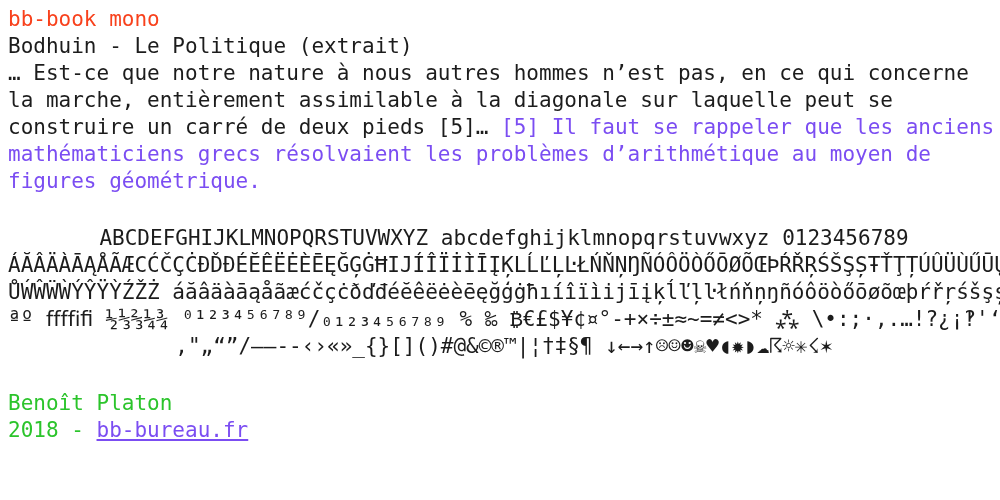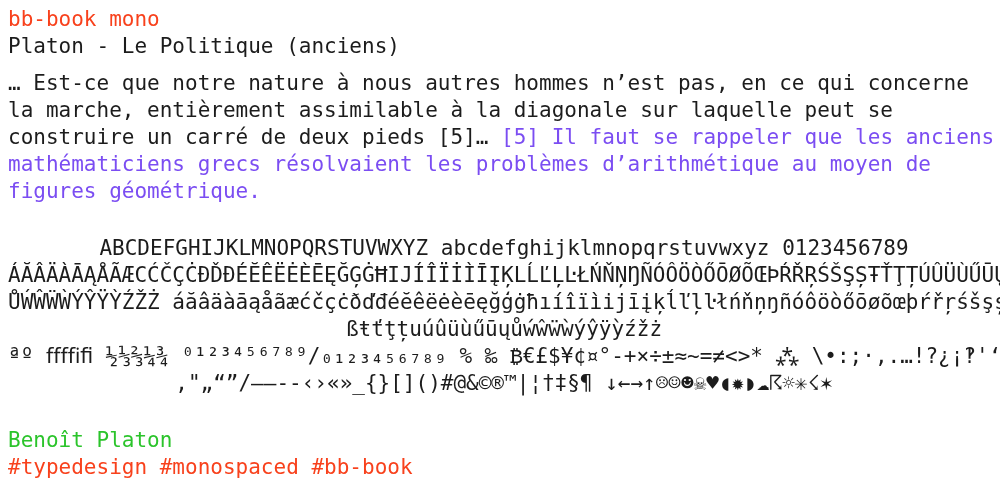--- a/index.html
+++ b/index.html
@@ -11,52 +11,53 @@
   html,body{margin:0;padding:0;}
   body{
     width:1000px;height:500px;background:#ffffff;overflow:hidden;
     font-family:"DejaVu Sans Mono","Liberation Mono",monospace;
     font-size:21px;line-height:27px;color:var(--ink);
   }
   .page{padding:6px 0 0 8px;}
   .line{white-space:nowrap;}
   .title{color:var(--orange);}
   .subtitle{color:var(--ink);}
-  .excerpt{width:992px;margin-top:10px;}
+  .excerpt{width:992px;}
   .excerpt .black-run{color:var(--ink);}
   .excerpt .note-run{color:var(--purple);}
   .gap{height:30px;}
   .glyphs{color:var(--ink);text-align:center;}
   .author{color:var(--green);}
   .credit{color:var(--green);}
   .credit .link{color:var(--purple);text-decoration:underline;cursor:pointer;}
   .hashtags{color:var(--orange);}
 </style>
 </head>
 <body>
 
 <div class="page">
 
   <div class="line title">bb-book mono</div>
 
-  <div class="line subtitle">Platon - Le Politique (anciens)</div>
+  <div class="line subtitle">Bodhuin - Le Politique (extrait)</div>
 
   <div class="excerpt">
     <span class="black-run">… Est-ce que notre nature à nous autres hommes n’est pas, en ce qui concerne la marche, entièrement assimilable à la diagonale sur laquelle peut se construire un carré de deux pieds [5]… </span><span class="note-run">[5] Il faut se rappeler que les anciens mathématiciens grecs résolvaient les problèmes d’arithmétique au moyen de figures géométrique.</span>
   </div>
 
   <div class="gap"></div>
 
   <div class="line glyphs">ABCDEFGHIJKLMNOPQRSTUVWXYZ abcdefghijklmnopqrstuvwxyz 0123456789</div>
   <div class="line glyphs">ÁĂÂÄÀĀĄÅÃÆCĆČÇĊĐĎÐÉĔÊËĖÈĒĘĞĢĠĦIJÍÎÏİÌĪĮĶLĹĽĻĿŁŃŇŅŊÑÓÔÖÒŐŌØÕŒÞŔŘŖŚŠŞȘŦŤŢȚÚÛÜÙŰŪŲ</div>
   <div class="line glyphs">ŮẂŴẄẀÝŶŸỲŹŽŻ áăâäàāąåãæćčçċðďđéĕêëėèēęğģġħıíîïìijīįķĺľļŀłńňņŋñóôöòőōøõœþŕřŗśšşș</div>
-  <div class="line glyphs">ßŧťţțuúûüùűūųůẃŵẅẁýŷÿỳźžż</div>
   <div class="line glyphs">ªº ﬀﬃﬁ ½⅓⅔¼¾ ⁰¹²³⁴⁵⁶⁷⁸⁹/₀₁₂₃₄₅₆₇₈₉ % ‰ ₿€£$¥¢¤°-+×÷±≈~=≠&lt;&gt;* ⁂ \•:;·,.…!?¿¡‽'‘’</div>
   <div class="line glyphs">,"„“”/—–--‹›«»_{}[]()#@&amp;©®™|¦†‡§¶ ↓←→↑☹☺☻☠♥◖✹◗☁☈☼✳☇✶</div>
 
   <div class="gap"></div>
 
   <div class="line author">Benoît Platon</div>
 
+  <div class="line credit">
+    <span>2018 - </span><span class="link">bb-bureau.fr</span>
+  </div>
 
-  <div class="line hashtags">#typedesign #monospaced #bb-book</div>
 
 </div>
 
 </body></html>

